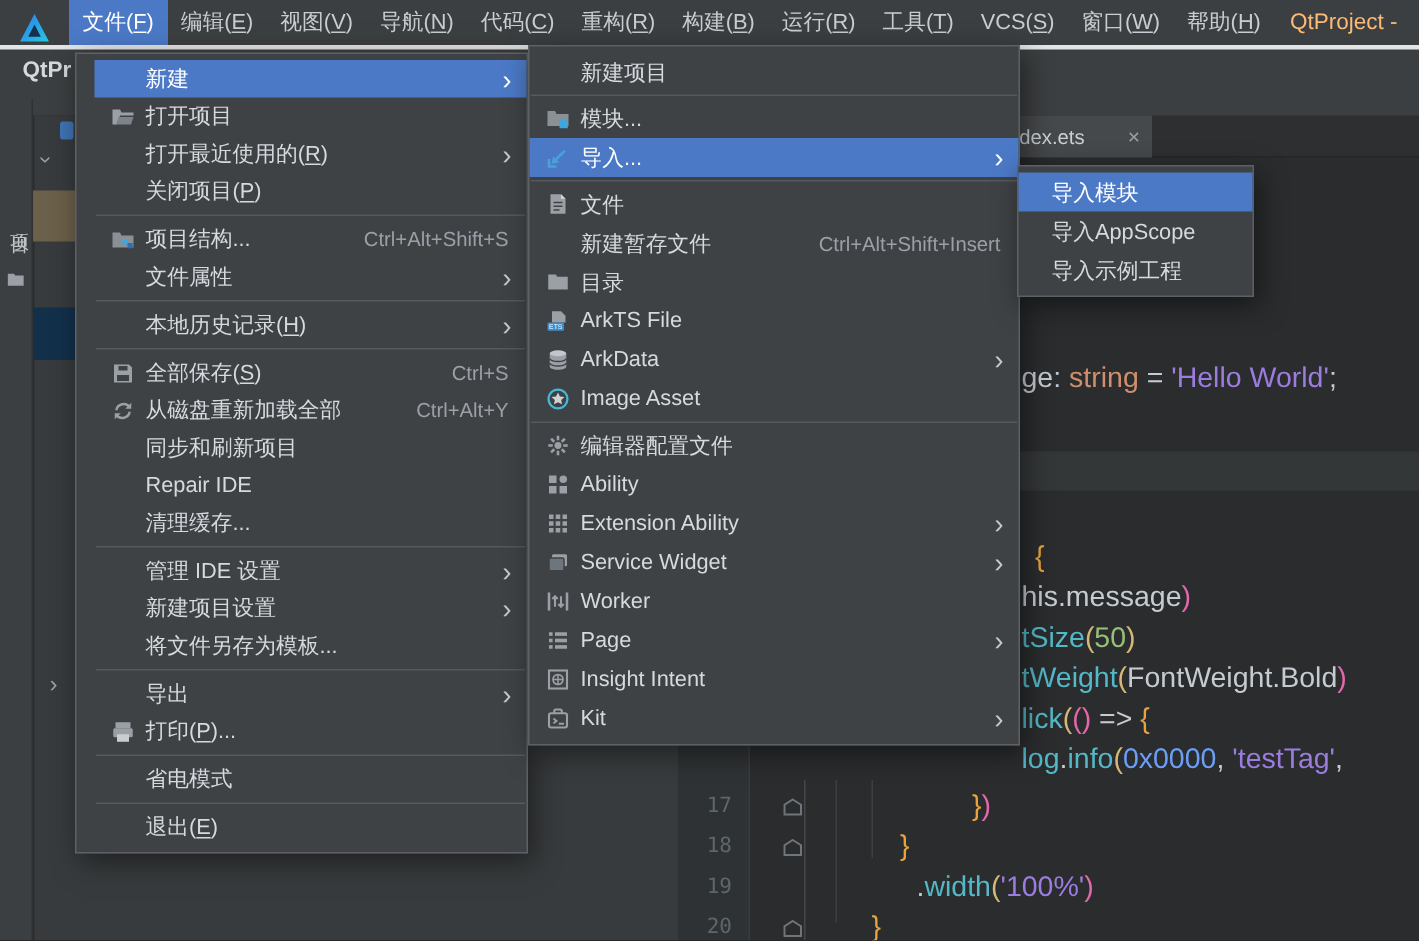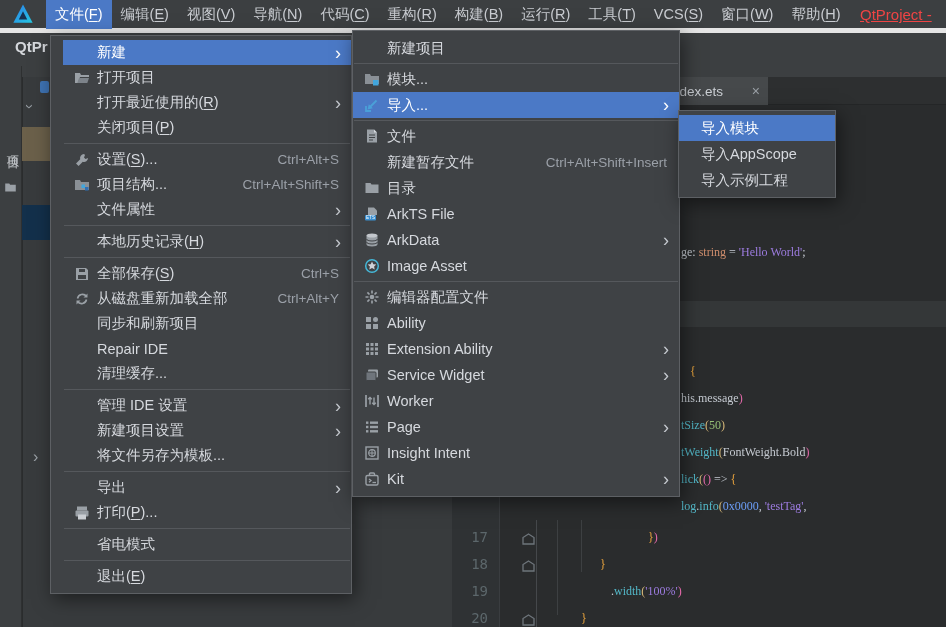--- a/index.html
+++ b/index.html
@@ -5,34 +5,34 @@
   * { margin:0; padding:0; box-sizing:border-box; }
   body { background:#1e1f20; }
   .screen {
     position:relative; width:946px; height:627px; overflow:hidden;
     background:#2a2c2d; font-family:"Liberation Sans", sans-serif;
     -webkit-font-smoothing:antialiased;
   }
   
   .menubar {
     position:absolute; left:0; top:0; width:946px; height:33px;
-    background:#3c3f41; border-bottom:5px solid #e5e5e5;
-    display:flex; align-items:center; z-index:5;
+    background:#3c3f41; border-bottom:3px solid #e5e5e5;
+    display:flex; align-items:flex-end; z-index:5;
   }
   .logo-box { width:46px; display:flex; align-items:center; justify-content:center; }
   .mb-items { display:flex; }
   .mb-item {
     padding:0 9px; font-size:14.5px; color:#c9ccd1; line-height:30px; white-space:nowrap;
     cursor:default;
   }
   .mb-item.active { background:#4b79c6; color:#ffffff; }
   .mb-item u, .mi u { text-decoration:underline; text-underline-offset:2px; }
   .right-title {
     position:absolute; left:860px; top:0; width:86px; height:30px; line-height:30px;
-    font-size:15px; color:#ef4444; white-space:nowrap; overflow:hidden; z-index:6;text-decoration:underline;
+    font-size:15px; color:#fdba74; white-space:nowrap; overflow:hidden; z-index:6;
   }
   
   .toolbar-band { position:absolute; left:0; top:31px; width:946px; height:46px; background:#3c3f41; }
   .project-name { position:absolute; left:15px; top:38px; font-size:15px; font-weight:bold; color:#d5d8dc; }
   .breadcrumb-file-icon { position:absolute; left:40px; top:81px; width:9px; height:12px; background:#3f74b4; border-radius:2px; z-index:2;}
   
   .tool-stripe { position:absolute; left:0; top:66px; width:22px; height:561px; background:#3c3f41; border-right:1px solid #2e3031; z-index:3; }
   .stripe-tab { position:absolute; left:4px; top:80px; writing-mode:vertical-rl; font-size:12.5px; color:#bfc2c6; letter-spacing:2px; }
   .stripe-folder { position:absolute; left:3px; top:114px; }
   
@@ -49,21 +49,21 @@
   .tab-label { font-size:13.5px; color:#ccd0d5; flex:1; }
   .tab-close { font-size:14px; color:#9aa0a6; margin-left:6px; }
   .caret-band { position:absolute; left:0; top:224px; width:494px; height:26px; background:#343738; }
   .gutter { position:absolute; left:0; top:28px; width:48px; height:522px; background:#2f3234; border-right:1px solid #3a3d40; }
   .gnum { position:absolute; left:0px; width:36px; text-align:right; height:27px; line-height:27px;
           font-family:"DejaVu Sans Mono", monospace; font-size:14px; color:#5c676b; }
   .fold-line { position:absolute; left:84px; top:443px; width:1px; height:107px; background:#45484b; }
   .fold { position:absolute; left:70px; }
   .iguide { position:absolute; width:1px; background:#3d4042; }
   .cl { position:absolute; height:27px; line-height:27px; white-space:pre;
-        font-family:Liberation Serif, serif; font-size:12px; }
+        font-family:Liberation Sans, sans-serif; font-size:19px; }
   .c-fg   { color:#c6cbd2; }
   .c-kw   { color:#cf8e6d; }
   .c-str  { color:#9d7ce0; }
   .c-fn   { color:#53b8c8; }
   .c-num  { color:#95c076; }
   .c-hex  { color:#6c9ef8; }
   .c-brace{ color:#e8a33d; }
   .c-py   { color:#d5b778; }
   .c-pp   { color:#e269a9; }
   
@@ -199,29 +199,20 @@
         <span class="mi-ar">›</span>
       </div>
       <div class="mi">
         <span class="mi-ic"></span>
         <span class="mi-lb">关闭项目(<u>P</u>)</span>
       </div>
       <div class="msep"></div>
       <div class="mi">
         <span class="mi-ic">
           <svg width="16" height="16" viewBox="0 0 16 16">
-            <path d="M10 2a4 4 0 0 0-3.8 5.2L2 11.4 4.6 14l4.2-4.2A4 4 0 0 0 14 6l-2.5 1L10 5.5l1-2.5A4 4 0 0 0 10 2z" fill="#9aa0a6"></path>
-          </svg>
-        </span>
-        <span class="mi-lb">设置(<u>S</u>)...</span>
-        <span class="mi-sc">Ctrl+Alt+S</span>
-      </div>
-      <div class="mi">
-        <span class="mi-ic">
-          <svg width="16" height="16" viewBox="0 0 16 16">
             <path d="M1 3h5l1 2h8v8H1z" fill="#8a9096"></path>
             <rect x="7.5" y="7.5" width="3.5" height="3.5" fill="#41a6dd"></rect>
             <rect x="11" y="10" width="3.5" height="3.5" fill="#2f6fb4"></rect>
           </svg>
         </span>
         <span class="mi-lb">项目结构...</span>
         <span class="mi-sc">Ctrl+Alt+Shift+S</span>
       </div>
       <div class="mi">
         <span class="mi-ic"></span>

